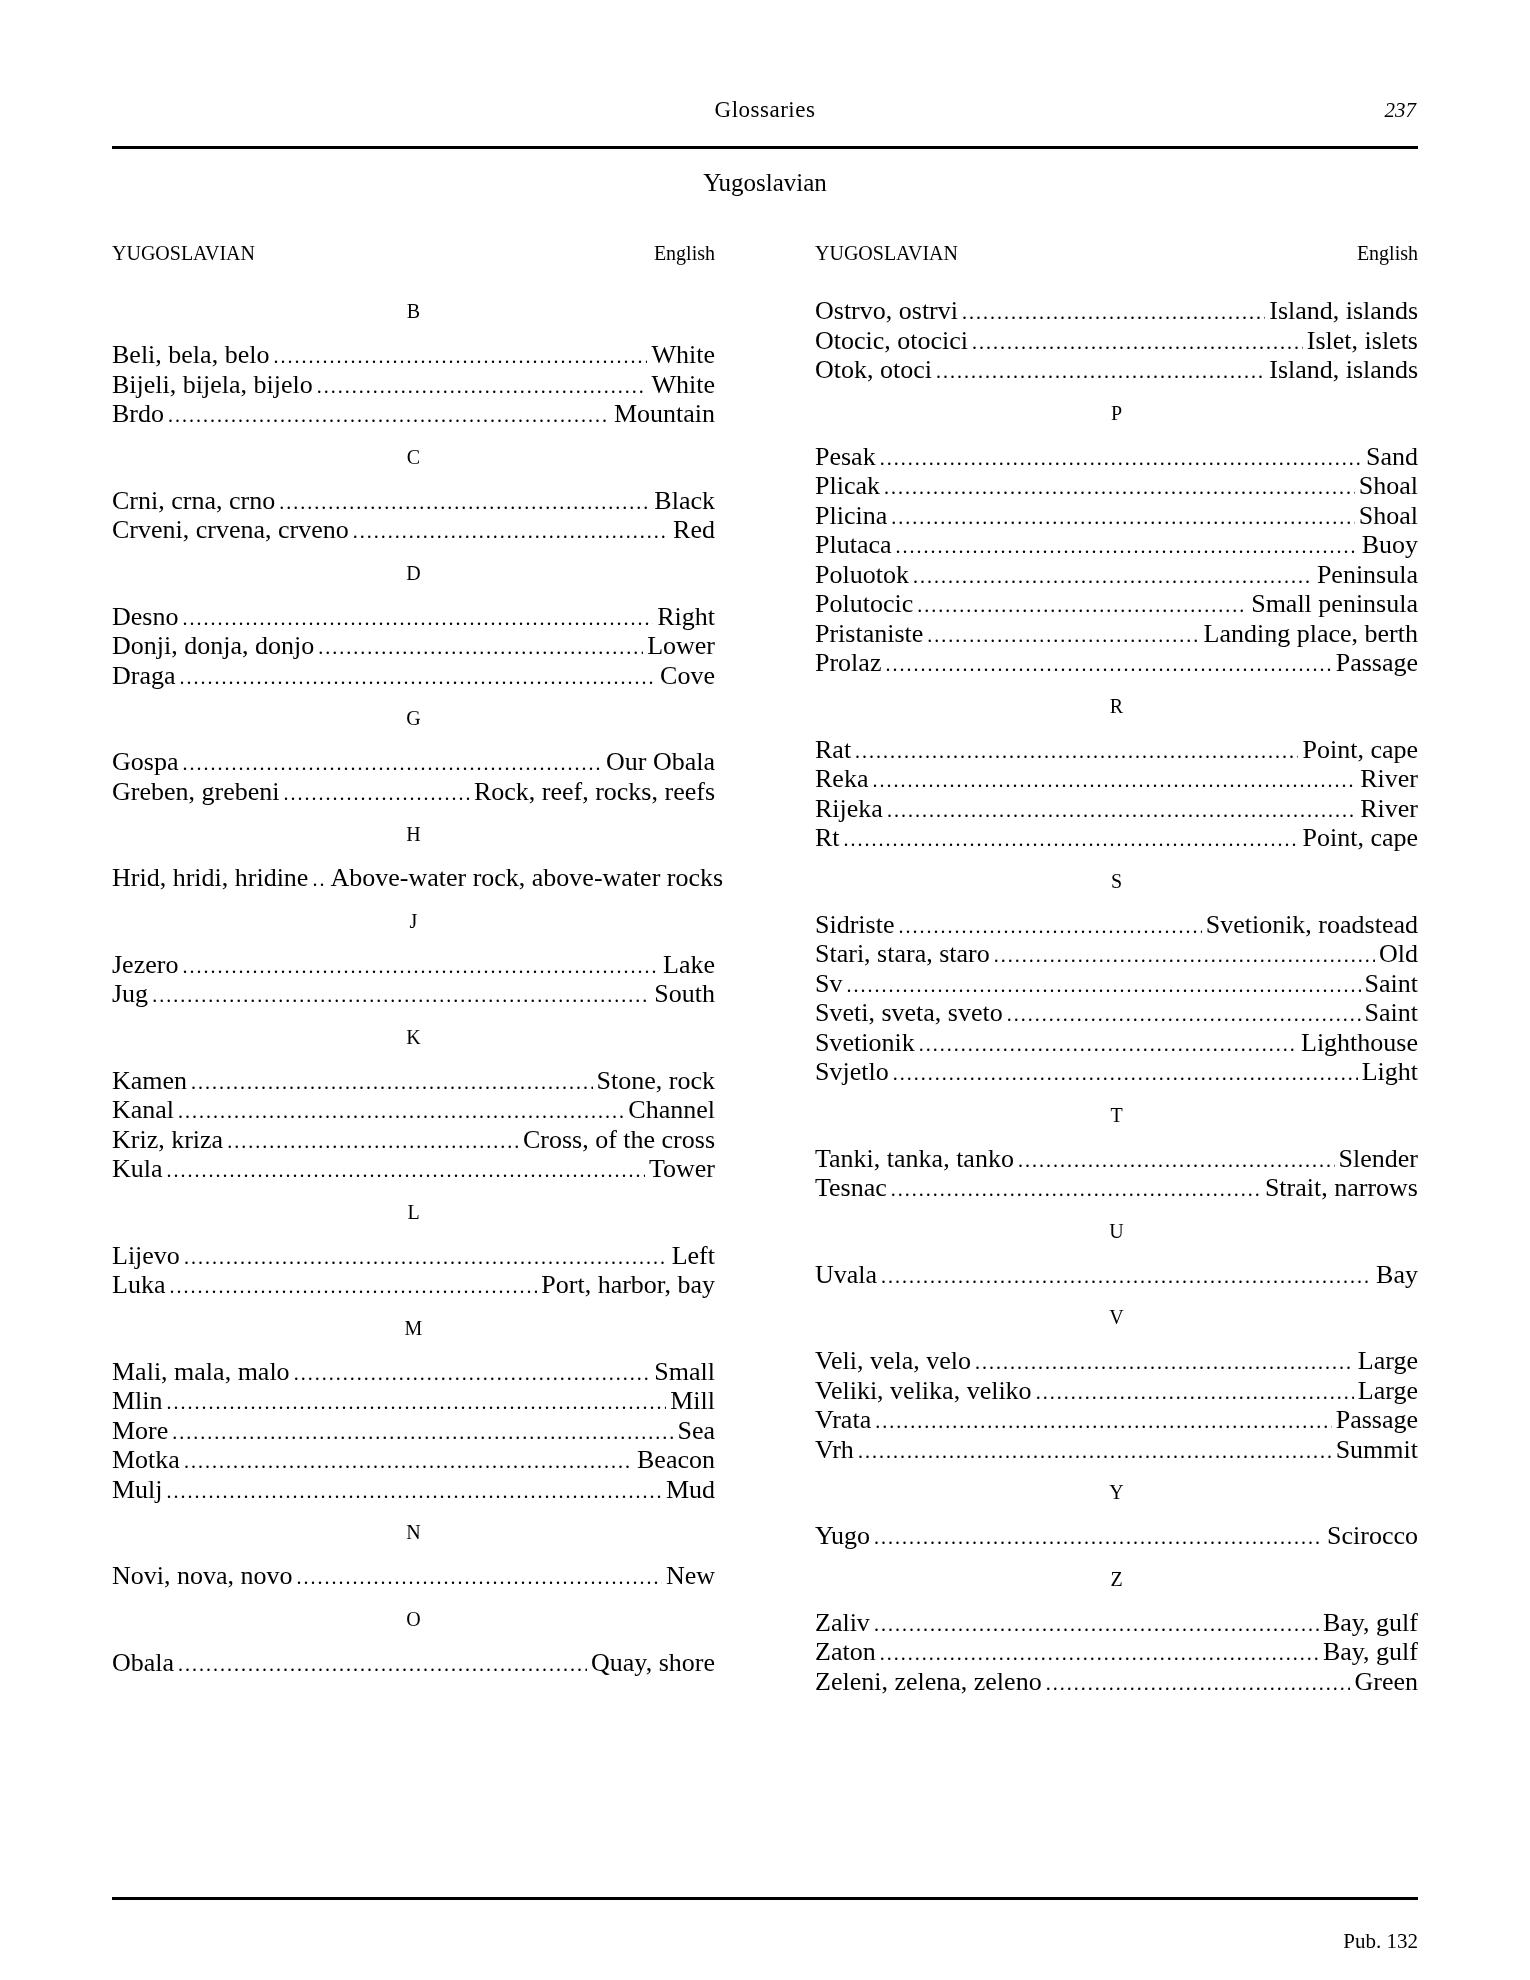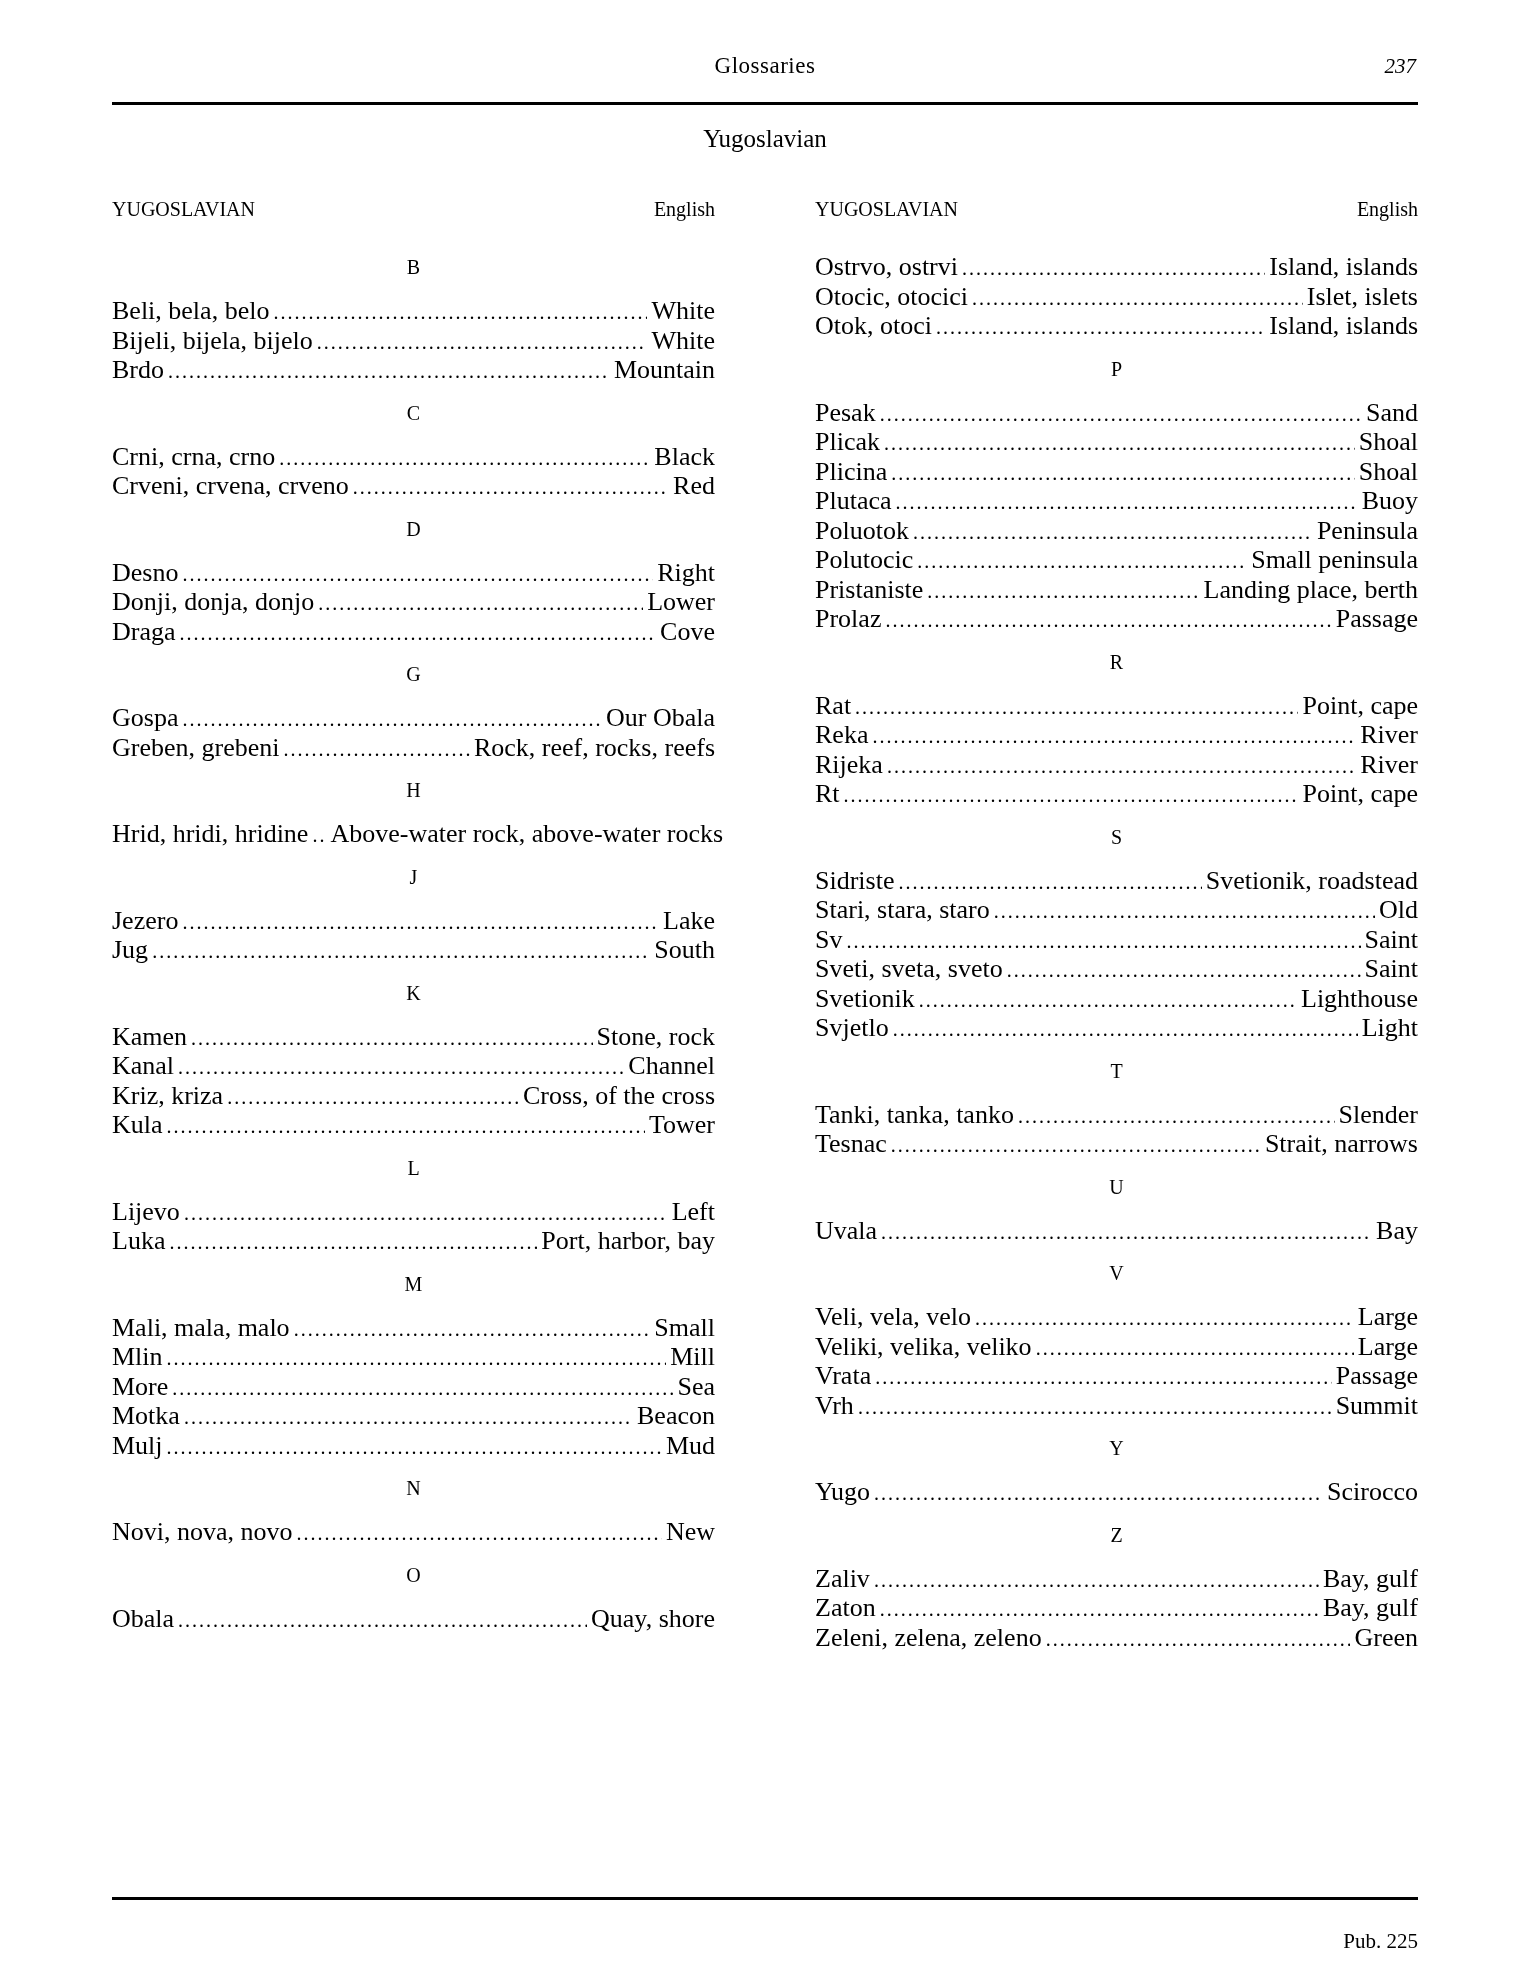--- a/index.html
+++ b/index.html
@@ -12,21 +12,21 @@
     color: #000000;
     overflow: hidden;
   }
   .page {
     position: absolute;
     inset: 0;
     padding: 0 112px;
   }
   .page-header {
     position: relative;
-    margin-top: 52px;
+    margin-top: 96px;
     text-align: center;
     font-size: 23px;
     line-height: 28px;
     letter-spacing: 0.5px;
   }
   .page-number {
     position: absolute;
     right: 2px;
     top: 0;
     font-size: 21px;
@@ -438,16 +438,16 @@
           <span class="term">Zeleni, zelena, zeleno</span>
           <span class="leader"></span>
           <span class="def">Green</span>
         </div>
       </div>
     </main>
 
   <div class="rule bottom-rule"></div>
 
   <footer class="page-footer">
-    <span>Pub. 225</span>
+    <span>Pub. 132</span>
   </footer>
 
 </div>
 
 </body></html>

